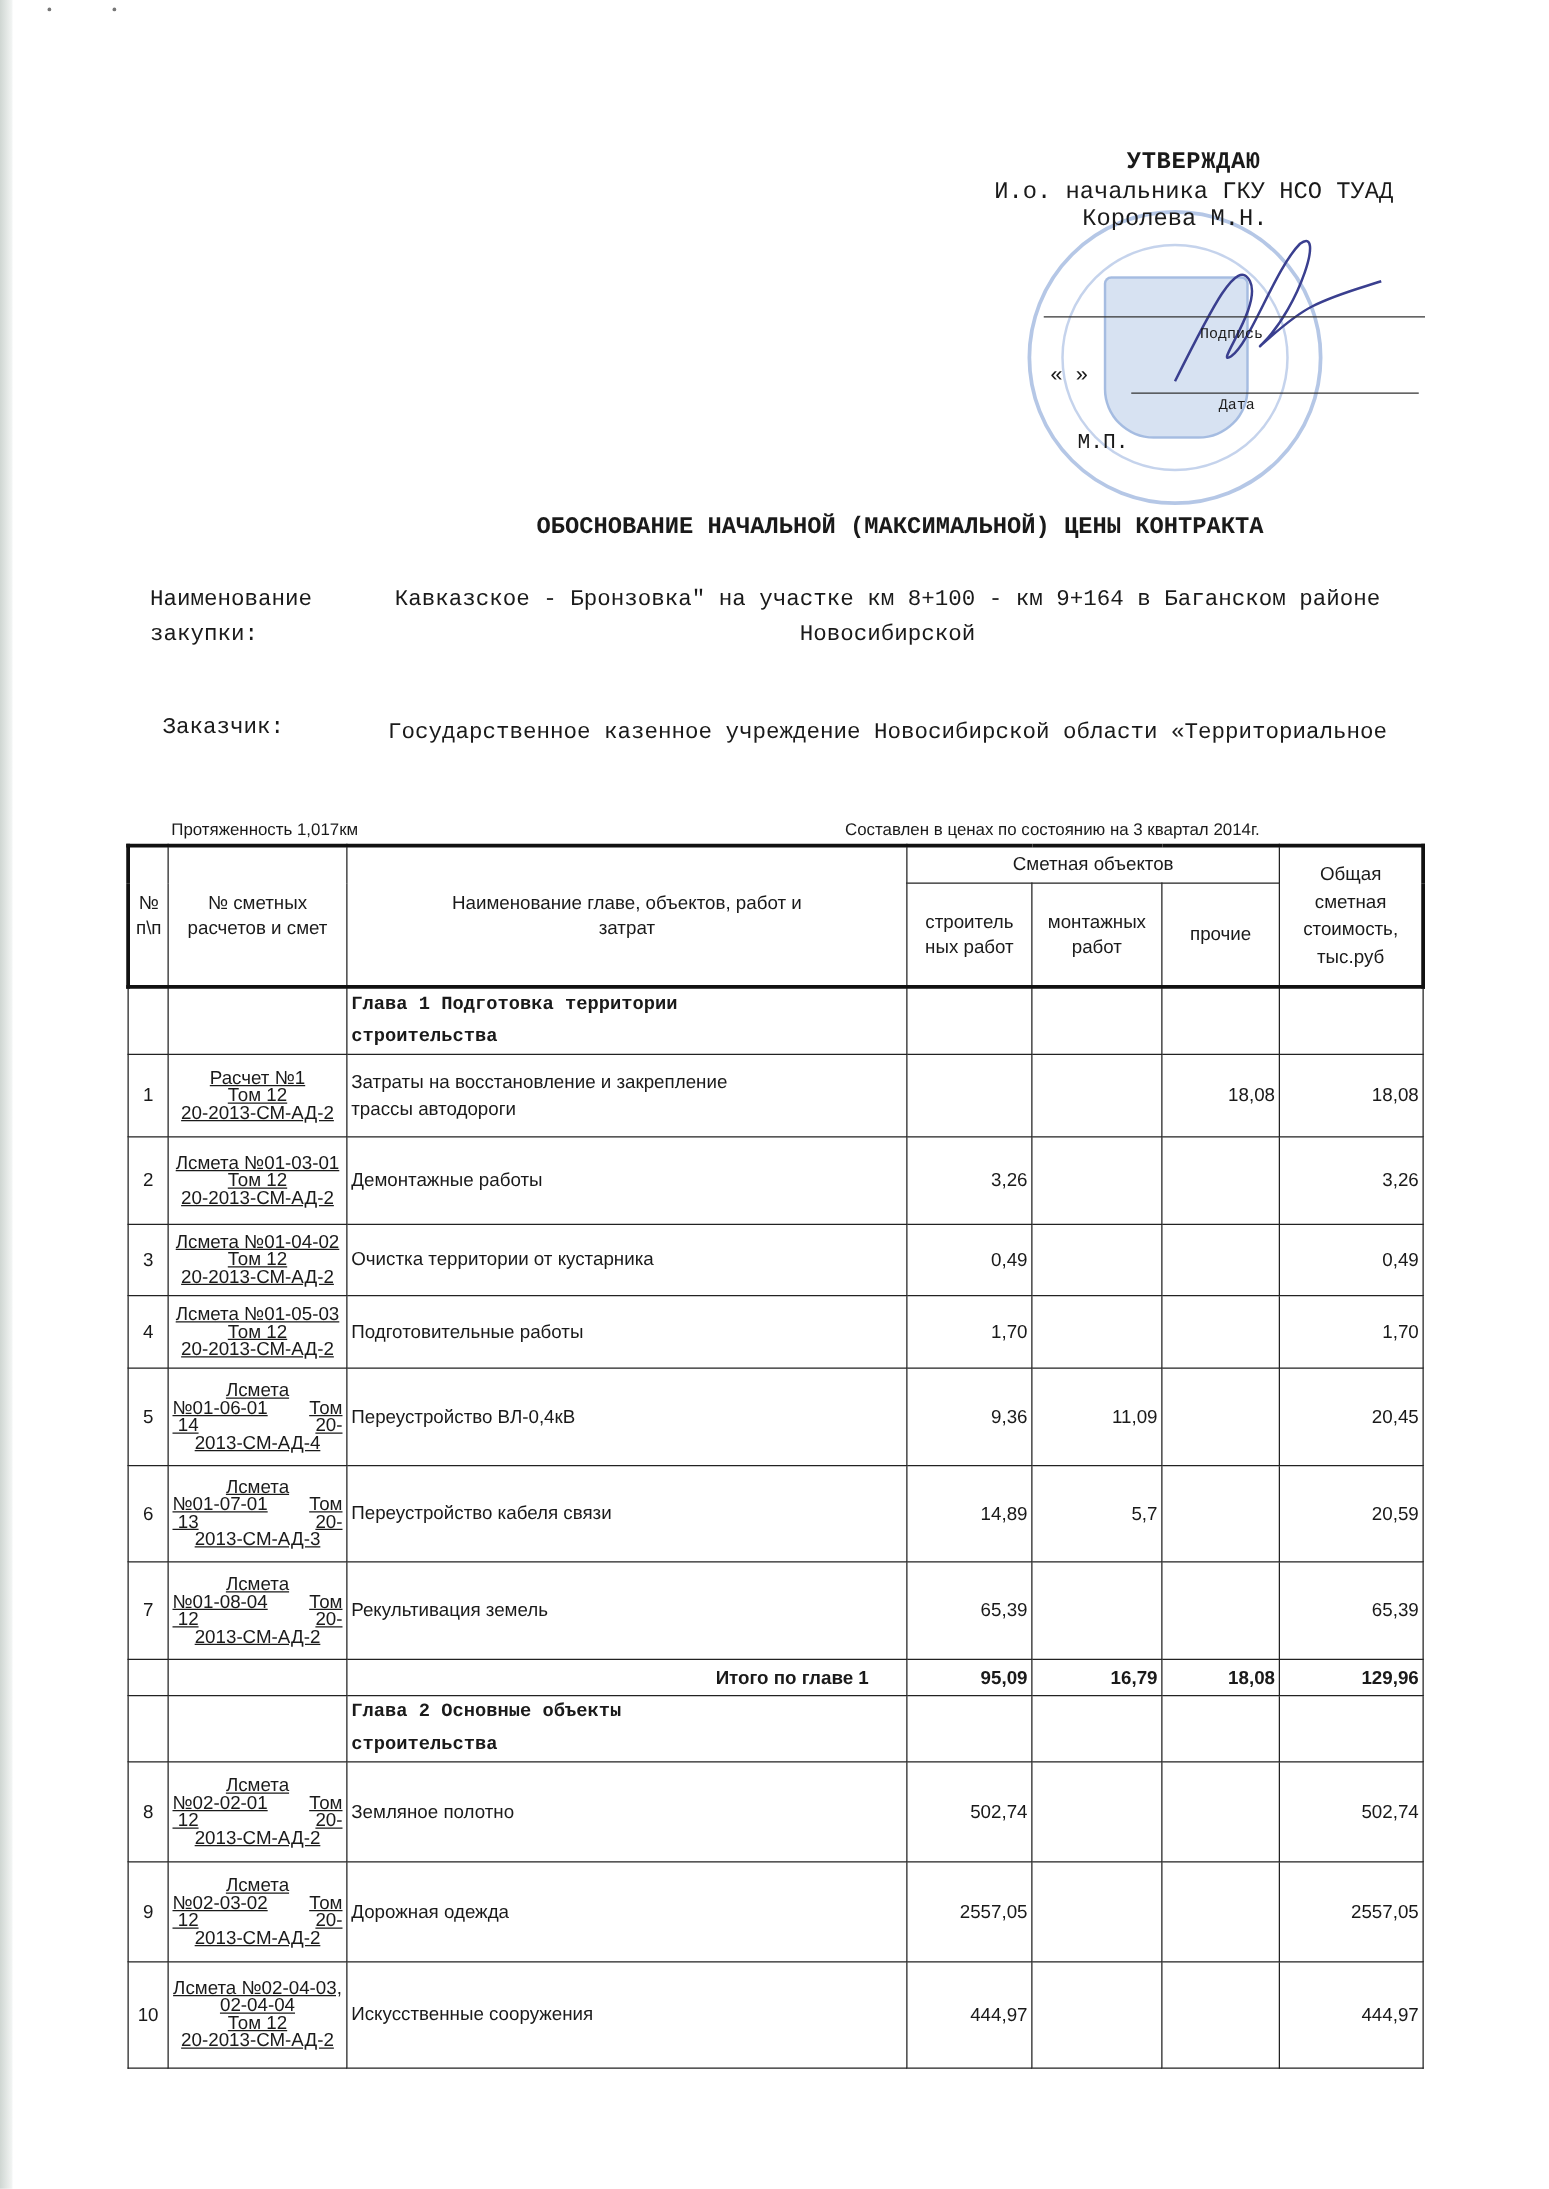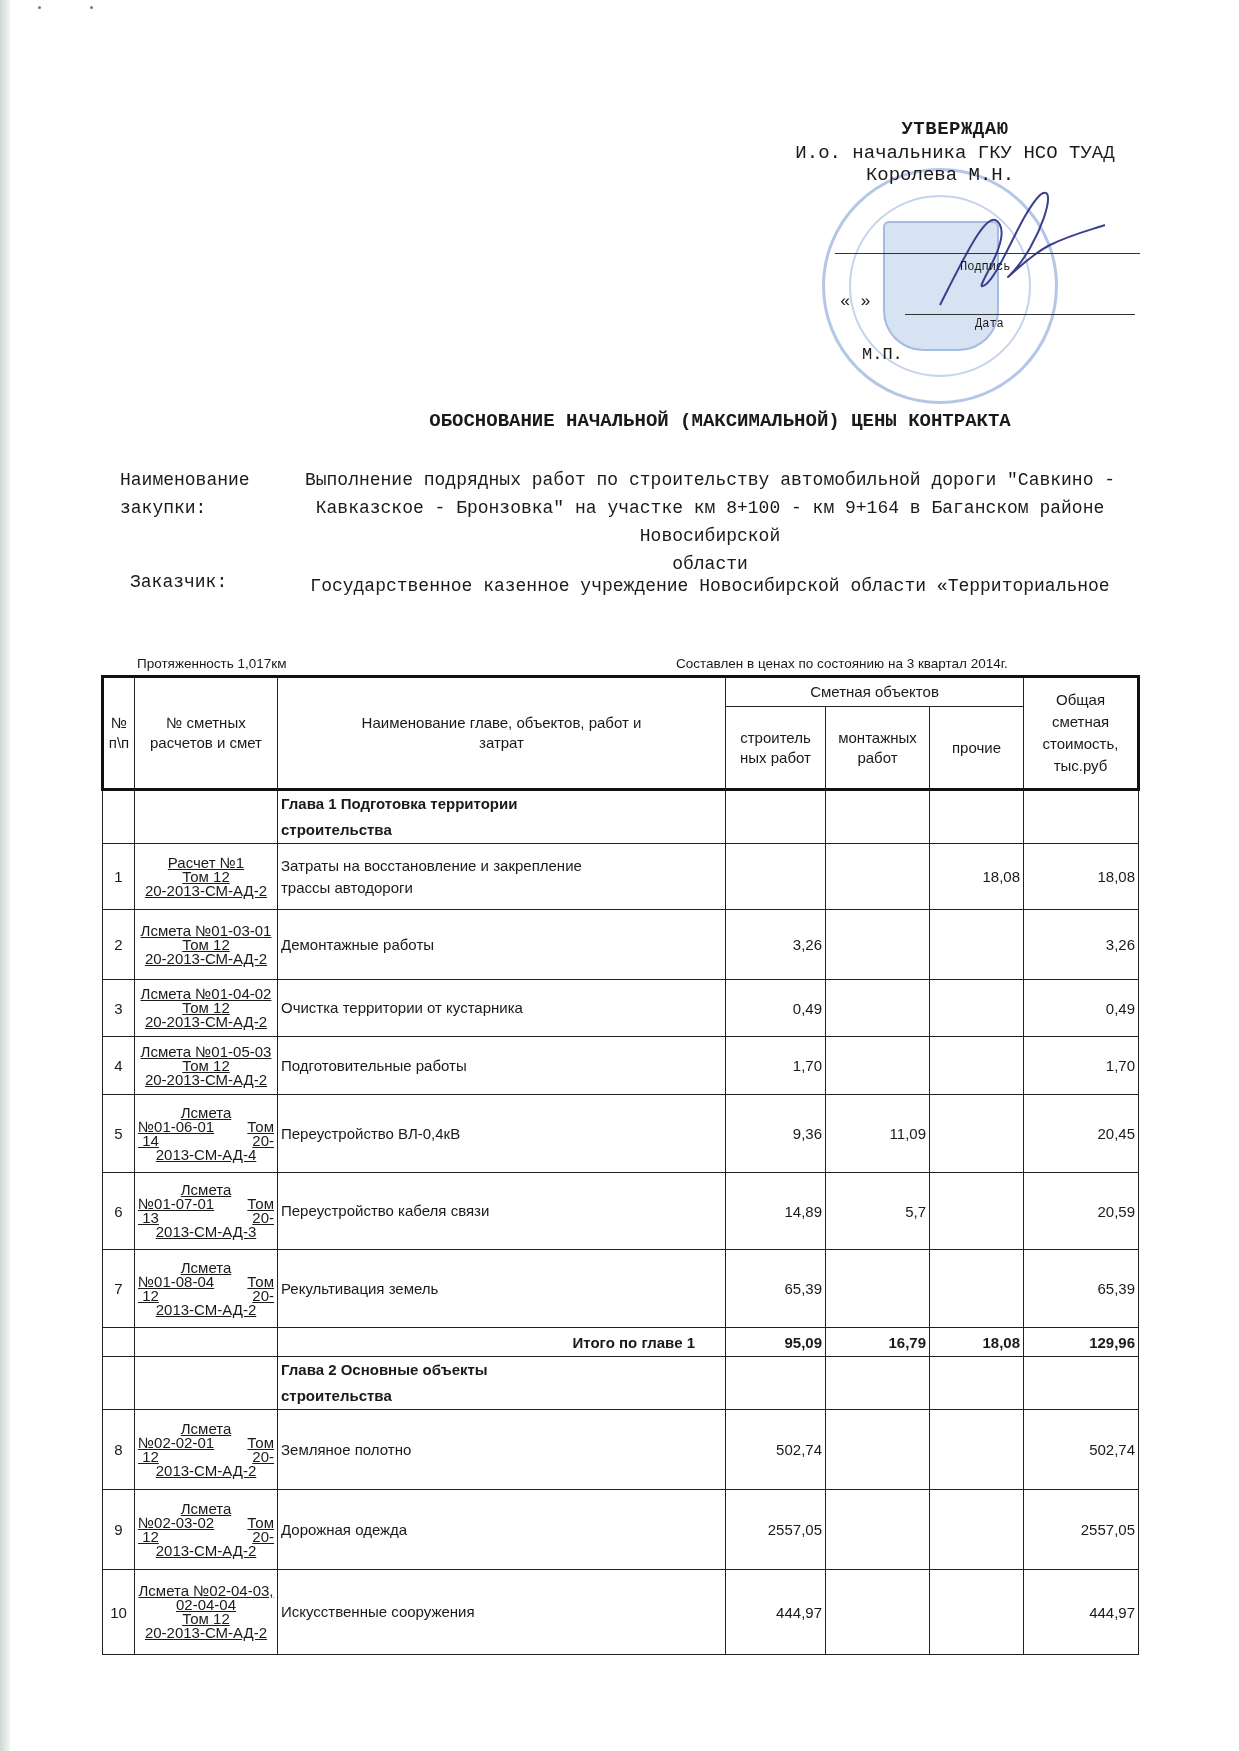--- a/index.html
+++ b/index.html
@@ -28,21 +28,21 @@
 
   table.est { position:absolute; left:101px; top:675px; width:1036px; border-collapse:collapse; table-layout:fixed; font-family:"Liberation Sans","DejaVu Sans",sans-serif; }
   table.est td { border:1.5px solid #222; padding:0 3px; font-size:15px; vertical-align:middle; }
   table.est thead td { text-align:center; font-size:15px; line-height:20px; }
   table.est thead { border:3px solid #111; }
   .c-num { text-align:center; font-size:15px; }
   .c-ref { text-align:center; font-size:11.5px; line-height:14px;text-decoration:underline; }
   .c-ref .split { display:flex; justify-content:space-between; }
   .c-name { text-align:left; font-size:15.5px; line-height:22px; }
   .c-val { text-align:right; font-size:15px; }
-  .chap { font-weight:bold; font-size:16px; line-height:26px; }
+  .chap { font-weight:bold; font-size:16px; line-height:26px;font-family:Liberation Mono, monospace; }
   .total td { font-weight:bold; }
   .total .tl { text-align:right; padding-right:30px; }
 </style>
 </head>
 <body>
 
 <div class="scan-edge"></div>
 <div class="dot" style="left:38px;top:6px;"></div>
 <div class="dot" style="left:90px;top:6px;"></div>
 
@@ -67,23 +67,21 @@
 <div class="abs serif small-serif" style="left:975px;top:317px;">Дата</div>
 <div class="abs serif" style="left:862px;top:345px;font-size:17px;">М.П.</div>
 
 <div id="title" class="abs serif">ОБОСНОВАНИЕ НАЧАЛЬНОЙ (МАКСИМАЛЬНОЙ) ЦЕНЫ КОНТРАКТА</div>
 
 <div class="abs serif lbl" style="left:120px;top:466px;width:150px;line-height:28px;">
   <div>Наименование</div>
   <div>закупки:</div>
 </div>
 <div class="abs serif val" style="left:285px;top:466px;width:850px;">
-  <div>Выполнение подрядных работ по строительству автомобильной дороги "Савкино -</div>
   <div>Кавказское - Бронзовка" на участке км 8+100 - км 9+164 в Баганском районе Новосибирской</div>
-  <div>области</div>
 </div>
 
 <div class="abs serif lbl" style="left:130px;top:572px;width:130px;">Заказчик:</div>
 <div class="abs serif val" style="left:290px;top:572px;width:840px;">
   <div>Государственное казенное учреждение Новосибирской области «Территориальное</div>
 </div>
 
 <div class="abs sans meta" style="left:137px;top:656px;">Протяженность 1,017км</div>
 <div class="abs sans meta" style="left:676px;top:656px;">Составлен в ценах по состоянию на  3 квартал  2014г.</div>
 

